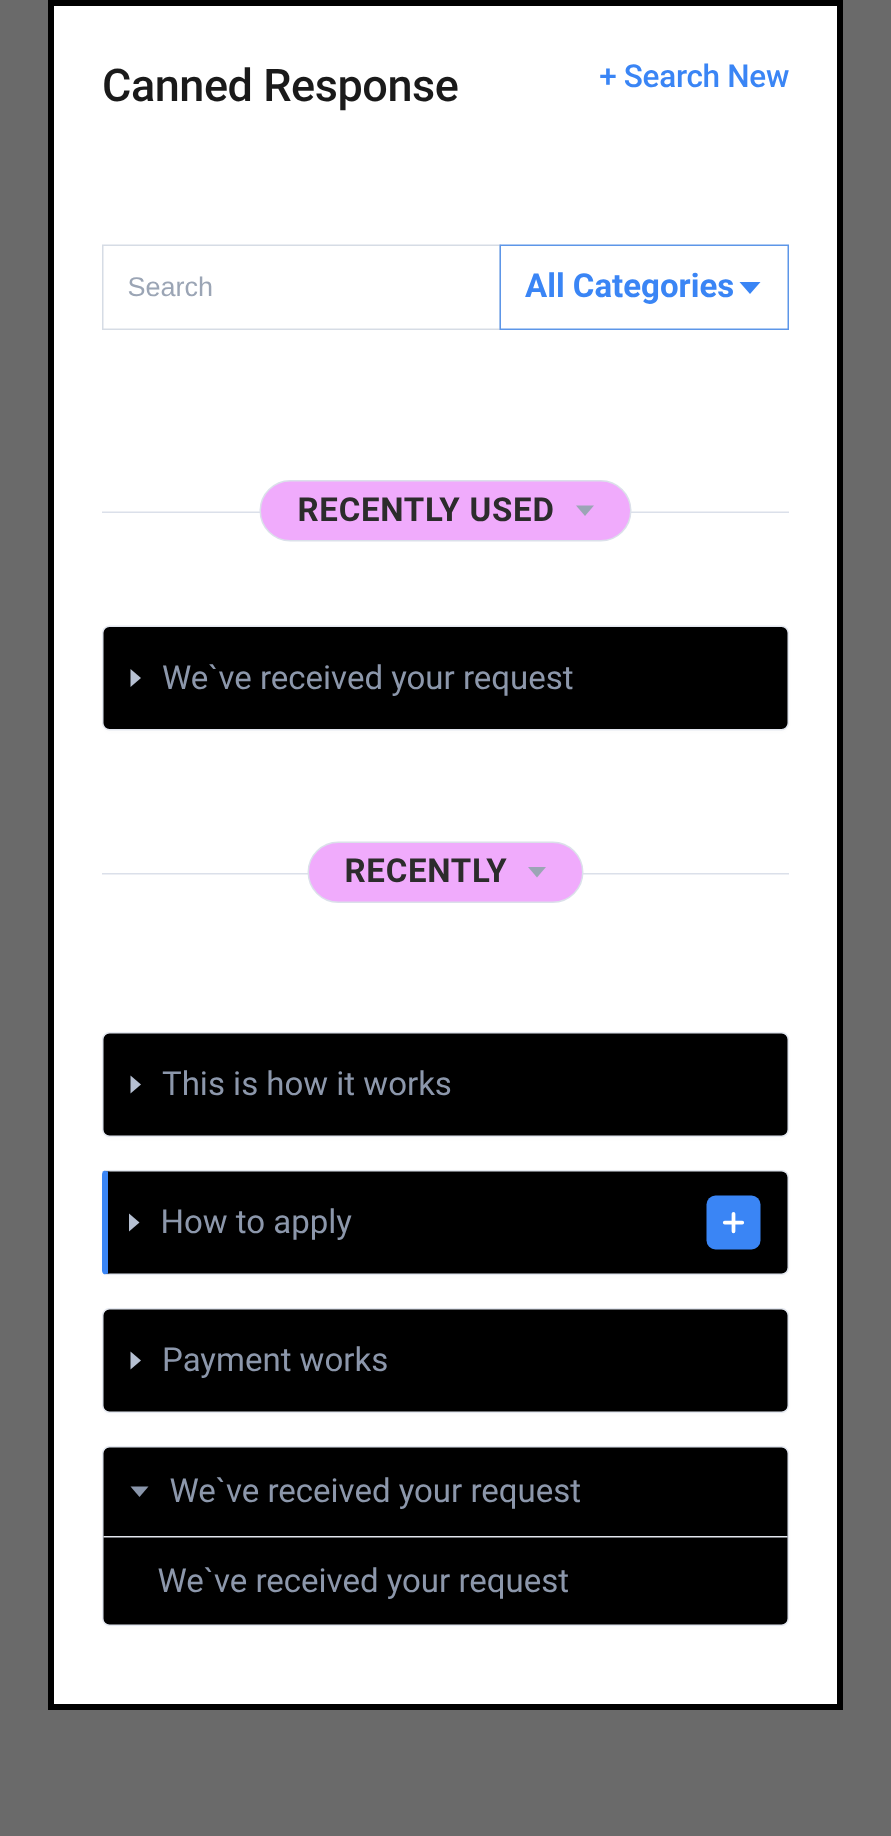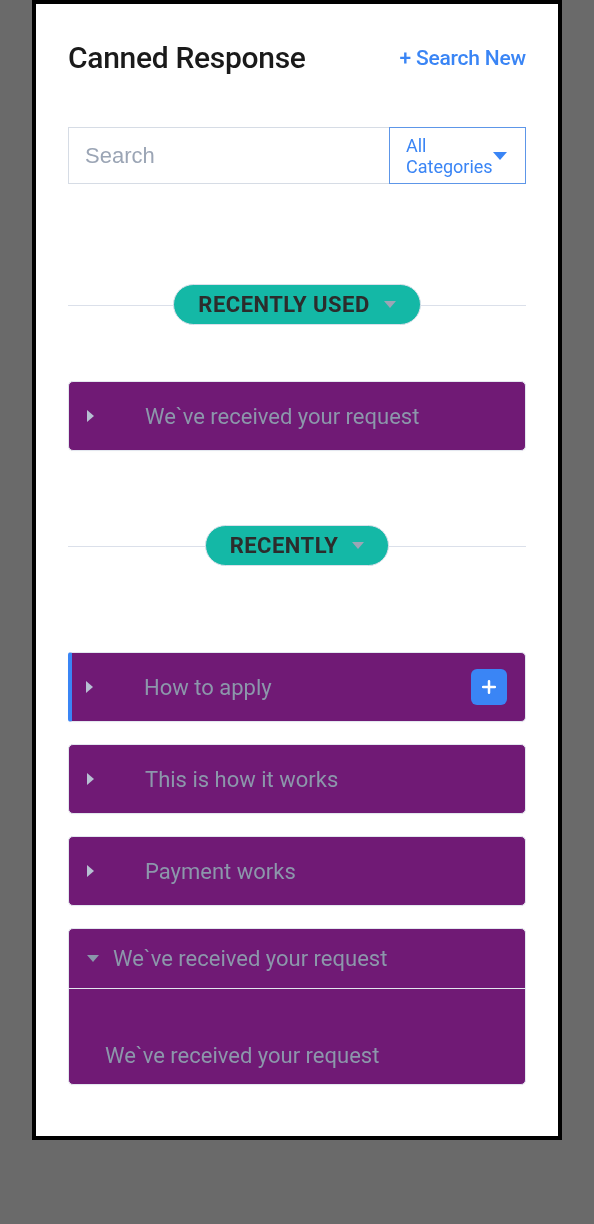--- a/index.html
+++ b/index.html
@@ -22,22 +22,22 @@
       width: 530px;
       height: 1140px;
       border: 4px solid #000000;
       padding: 36px 32px;
       position: relative;
       margin-top: 0;
     }
     .header {
       display: flex;
       justify-content: space-between;
-      align-items: center;
-      margin-bottom: 52px;
+      align-items: flex-start;
+      margin-bottom: 88px;
     }
     .title {
       font-size: 30px;
       font-weight: 500;
       color: #1a1a1a;
       letter-spacing: -0.3px;
     }
     .create-new {
       font-size: 21px;
       font-weight: 500;
@@ -46,21 +46,21 @@
       letter-spacing: -0.2px;
     }
     .search-row {
       display: flex;
       margin-bottom: 100px;
     }
     .search-input {
       flex: 1;
       height: 57px;
       border: 1px solid #d6dce5;
-      font-size: 22px;
+      font-size: 18px;
       padding: 0 16px;
       color: #2a2a2a;
       outline: none;
       caret-color: #000;
     }
     .search-input::placeholder {
       color: #9ba5b5;
     }
     .category-select {
       width: 225px;
@@ -68,23 +68,23 @@
       border: 1px solid #5d96e8;
       border-left: 1px solid #5d96e8;
       display: flex;
       align-items: center;
       justify-content: space-between;
       padding: 0 18px 0 16px;
       cursor: pointer;
       margin-left: -1px;
     }
     .category-label {
-      font-size: 18px;
+      font-size: 22px;
       color: #3a85f5;
-      font-weight: 400;
+      font-weight: 700;
     }
     .category-caret {
       width: 0;
       height: 0;
       border-left: 7px solid transparent;
       border-right: 7px solid transparent;
       border-top: 8px solid #3a85f5;
     }
     .section-divider {
       position: relative;
@@ -99,21 +99,21 @@
       left: 0;
       right: 0;
       top: 50%;
       height: 1px;
       background: #dbe0ea;
       z-index: 0;
     }
     .section-pill {
       position: relative;
       z-index: 1;
-      background: #14b8a6;
+      background: #f0abfc;
       border: 1px solid #dbe0ea;
       border-radius: 999px;
       display: flex;
       align-items: center;
       gap: 14px;
       padding: 7px 24px;
       cursor: pointer;
     }
     .section-pill-label {
       font-size: 22px;
@@ -127,31 +127,30 @@
       border-left: 6px solid transparent;
       border-right: 6px solid transparent;
       border-top: 7px solid #9ba5b5;
     }
     .list {
       display: flex;
       flex-direction: column;
       gap: 22px;
     }
     .list-item {
-      background: #701a75;
+      background: #000000;
       border: 1px solid #e3e7ef;
       border-radius: 5px;
       min-height: 70px;
       display: flex;
       align-items: center;
       padding: 0 18px;
       cursor: pointer;
       position: relative;
       box-shadow: 0 1px 3px rgba(0,0,0,0.02);
-      gap: 37px;
     }
     .list-item.expanded {
       flex-direction: column;
       align-items: stretch;
       padding: 0;
       min-height: auto;
     }
     .item-row {
       display: flex;
       align-items: center;
@@ -252,33 +251,33 @@
   <div class="section-divider">
     <div class="section-pill">
       <span class="section-pill-label">RECENTLY</span>
       <span class="section-caret"></span>
     </div>
   </div>
 
   <div style="height:30px"></div>
 
   <div class="list">
+    <div class="list-item">
+      <span class="item-caret-right"></span>
+      <span class="item-label">This is how it works</span>
+    </div>
+
     <div class="list-item active">
       <span class="item-caret-right"></span>
       <span class="item-label">How to apply</span>
       <div class="add-btn">
         <svg viewBox="0 0 24 24">
           <path d="M12 5v14M5 12h14" stroke="#ffffff" stroke-width="3" stroke-linecap="round" fill="none"></path>
         </svg>
       </div>
-    </div>
-
-    <div class="list-item">
-      <span class="item-caret-right"></span>
-      <span class="item-label">This is how it works</span>
     </div>
 
     <div class="list-item">
       <span class="item-caret-right"></span>
       <span class="item-label">Payment works</span>
     </div>
 
     <div class="list-item expanded">
       <div class="item-row">
         <span class="item-caret-down"></span>

